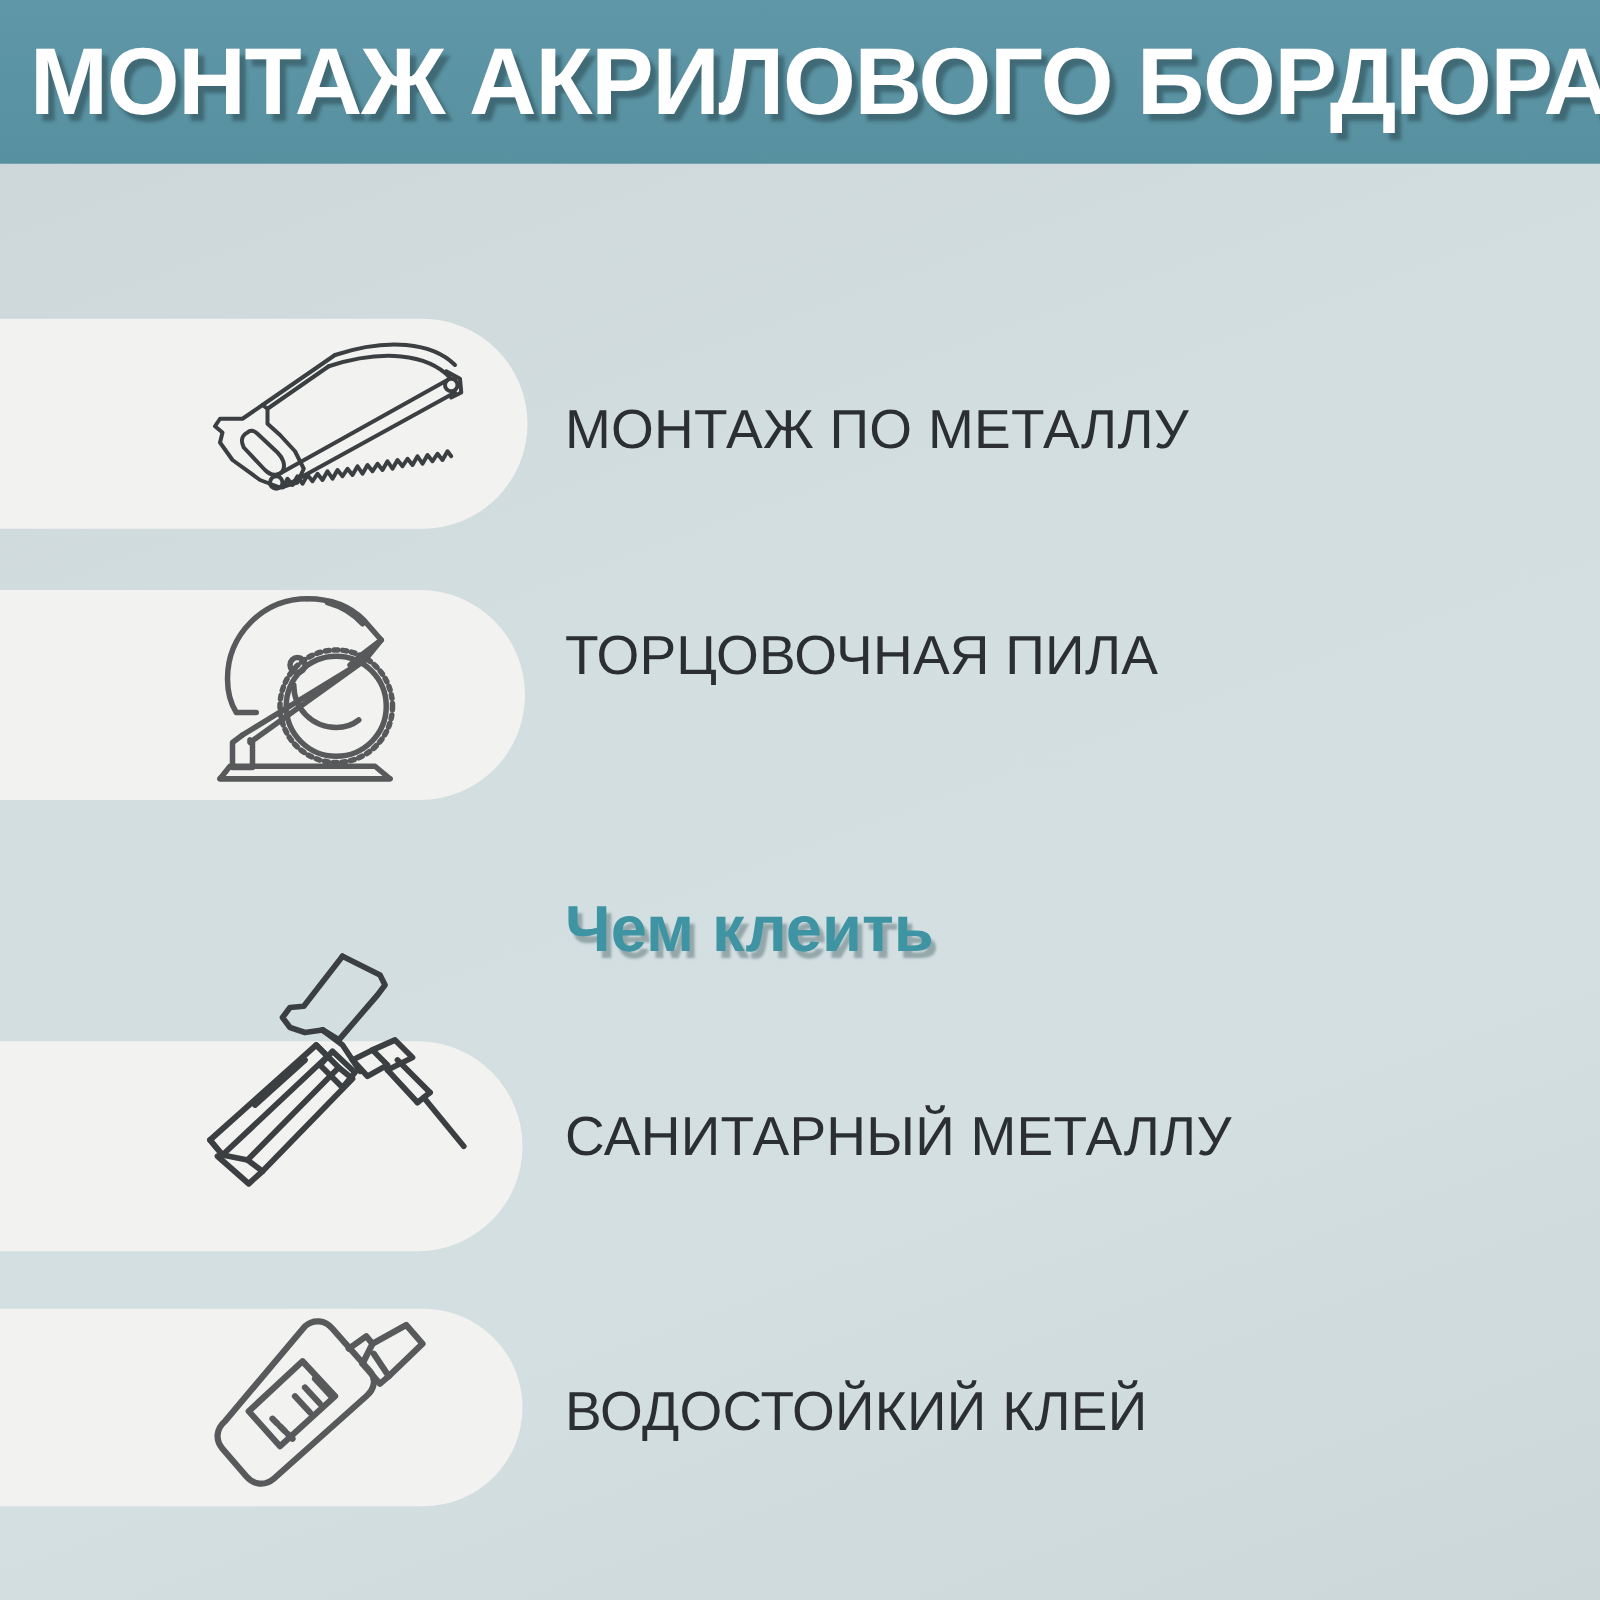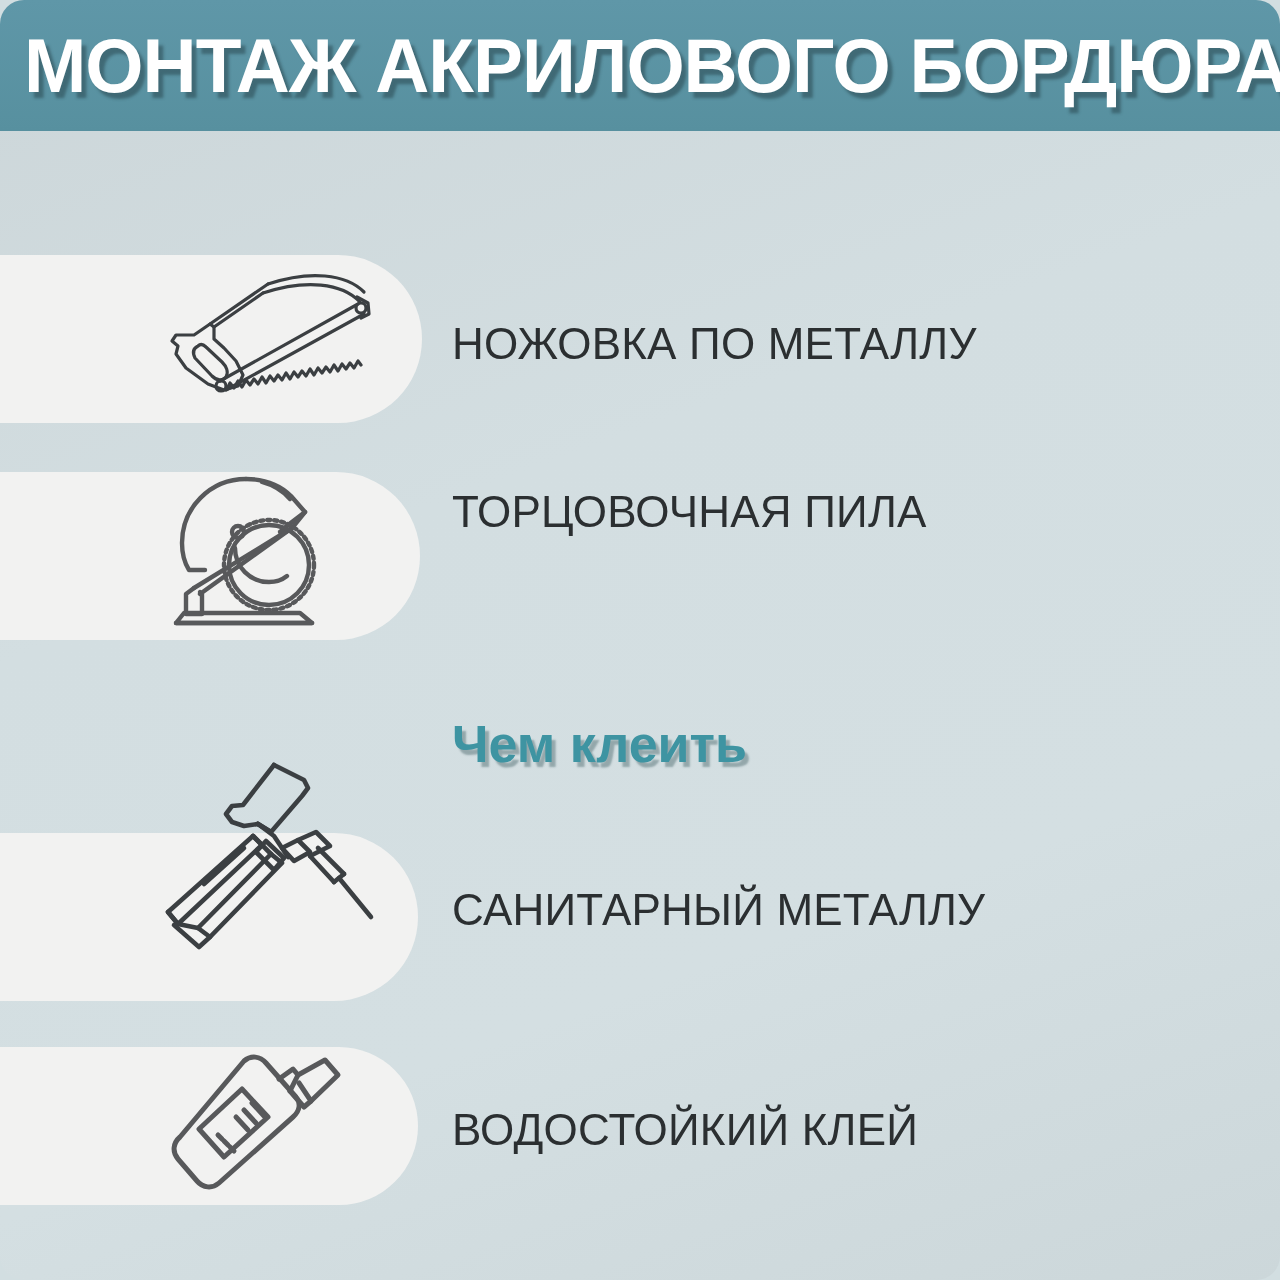--- a/index.html
+++ b/index.html
@@ -12,21 +12,20 @@
     font-family: "Liberation Sans", sans-serif;
     background: #d2dee1;
     overflow: hidden;
   }
   .poster {
     position: relative;
     width: 1280px;
     height: 1280px;
     background: linear-gradient(160deg, #ccd6d9 0%, #d3dee1 38%, #d4dfe2 70%, #ccd7da 100%);
     overflow: hidden;
-    border-radius: 24px;
   }
 
   
   .header-band {
     position: absolute;
     top: 0; left: 0;
     width: 1280px;
     height: 131px;
     background: #5b93a5;
     background: linear-gradient(180deg, #5f97a8 0%, #57909f 100%);
@@ -101,21 +100,21 @@
     letter-spacing: 0.2px;
   }
   .item-sub {
     font-size: 32px;
     font-weight: bold;
     white-space: nowrap;
     margin-top: 6px;
     color: #2b2f31;
   }
   .t1 { top: 322px; }
-  .t2 { top: 490px; }
+  .t2 { top: 503px; }
   .t3 { top: 888px; }
   .t4 { top: 1108px; }
 </style>
 </head>
 <body>
 
 <div class="poster">
 
   <div class="header-band">
     <div class="header-title">МОНТАЖ АКРИЛОВОГО БОРДЮРА</div>
@@ -142,21 +141,21 @@
 
       <circle cx="71" cy="124" r="5"></circle>
       <circle cx="211" cy="46" r="5"></circle>
       <path d="M207 35 L218 41 L219 52 L211 56"></path>
 
       <path d="M77 127 L80 121 L84 126 L88 119 L92 125 L96 118 L100 123 L104 117 L108 122 L112 115 L116 121 L120 114 L124 119 L128 113 L132 118 L136 111 L140 117 L144 110 L148 115 L152 109 L156 114 L160 107 L164 113 L168 106 L172 111 L176 105 L180 110 L184 103 L188 109 L192 102 L196 107 L200 101 L204 106 L208 99 L211 103"></path>
     </svg>
   </div>
 
   <div class="item-text t1">
-    <div class="item-title">НОЖОВКА ПО МЕТАЛЛУ</div>
+    <div class="item-title">МОНТАЖ ПО МЕТАЛЛУ</div>
   </div>
 
   <div class="pill p2"></div>
 
   <div class="icon-holder ic-mitersaw">
     <svg width="200" height="160" viewBox="0 0 200 160" fill="none" stroke="#58595b" stroke-width="4.4" stroke-linejoin="round" stroke-linecap="round">
 
       <path d="M74 9 C38 9 10 38 10 73 C10 83 12 92 17 100 L33 100"></path>
 
       <path d="M74 9 C92 9 108 15 119 26 L133 42 L116 55"></path>

